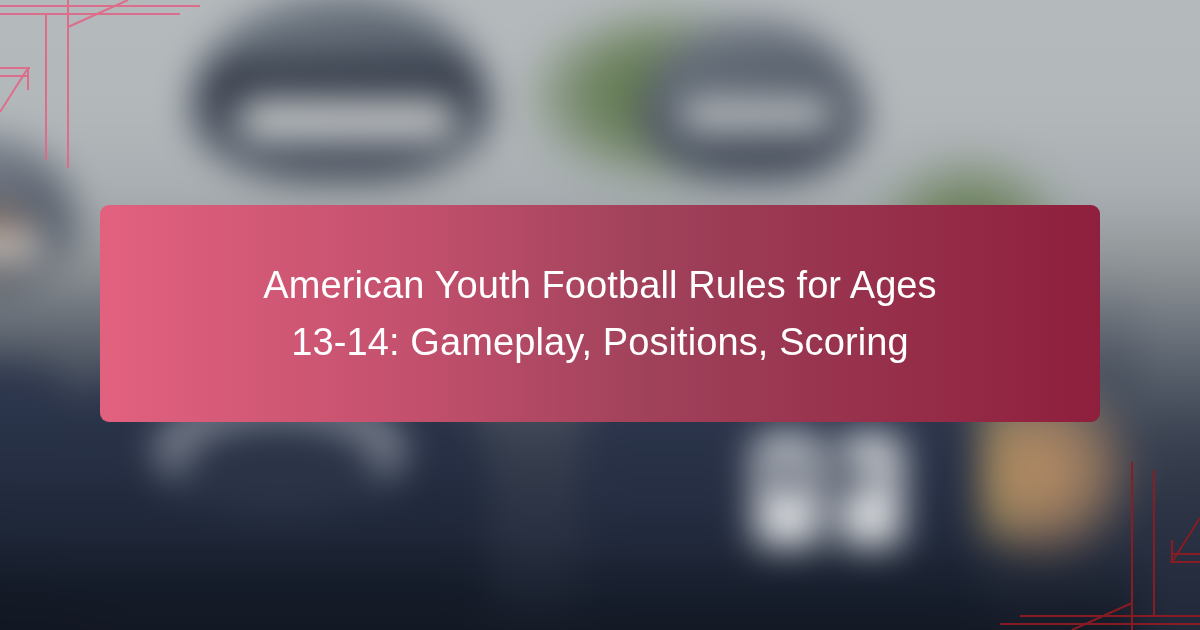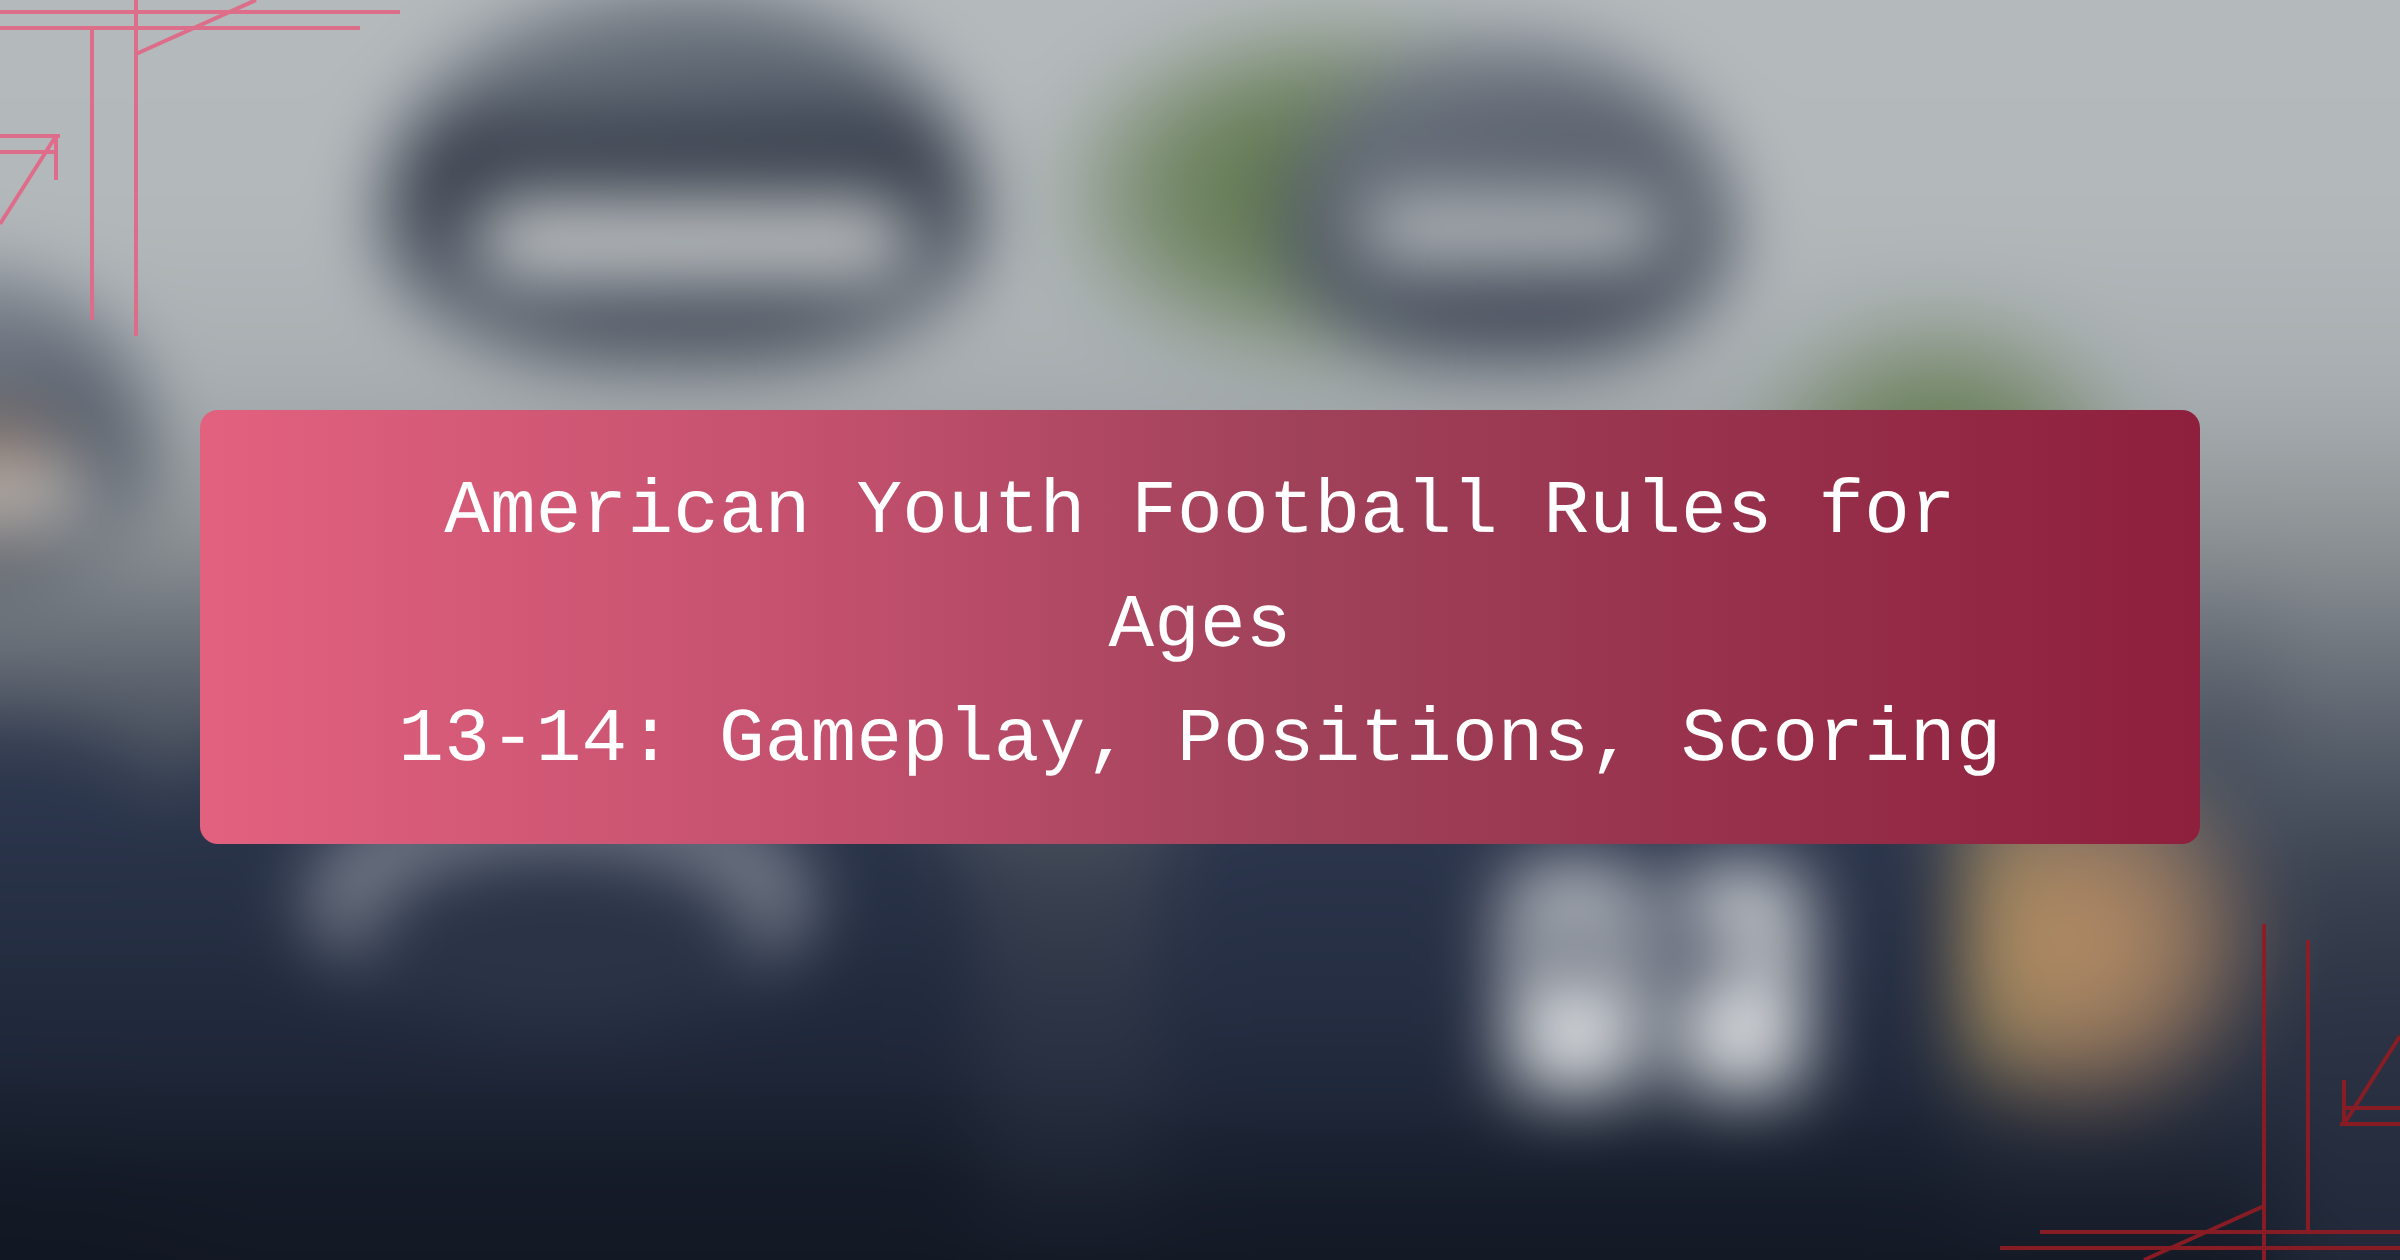--- a/index.html
+++ b/index.html
@@ -5,21 +5,21 @@
   html, body {
     margin: 0;
     padding: 0;
     background: #000;
   }
   #stage {
     position: relative;
     width: 1200px;
     height: 630px;
     overflow: hidden;
-    font-family: Liberation Mono, monospace;
+    font-family: Liberation Sans, sans-serif;
   }
 
   
   .photo {
     position: absolute;
     inset: 0;
     overflow: hidden;
   }
   .photo-layer {
     position: absolute;

